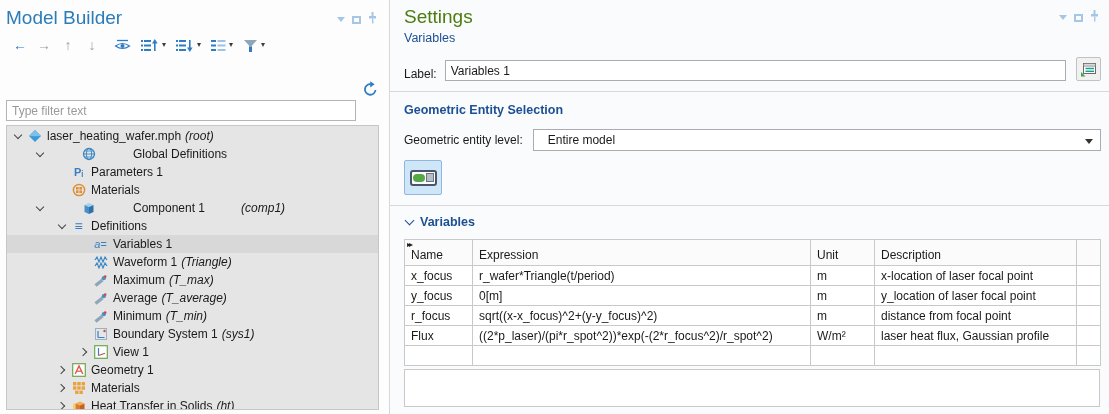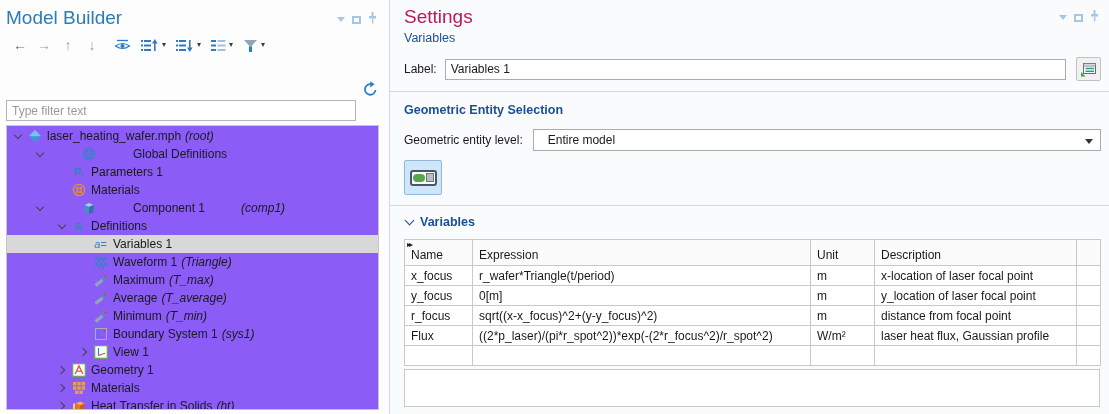--- a/index.html
+++ b/index.html
@@ -25,21 +25,21 @@
   .tb { display:inline-flex; align-items:center; justify-content:center; height:18px; }
   .tb-arrow { font-size:14px; width:24px; color:#9aa2ab; }
   .tb-arrow.active { color:#2e7cc4; }
   .grp { margin-left:10px; display:inline-flex; align-items:center; gap:3px; }
   .caret { font-size:8px; color:#3c3c3c; line-height:8px; }
   
   .filter-row { display:flex; align-items:center; gap:6px; margin:0 0 4px 0; }
   .filter-input { flex:1; height:21px; border:1px solid #b4b4b4; background:#fff; padding:0 5px; font:12px "Liberation Sans", sans-serif; color:#333;margin-top:40px; }
   .filter-input::placeholder { color:#9a9a9a; }
   
-  .tree { flex:1; border:1px solid #c6c6c6; background:#8b5cf6; overflow:hidden; padding-top:1px; }
+  .tree { flex:1; border:1px solid #c6c6c6; background:#e5e5e5; overflow:hidden; padding-top:1px; }
   .trow { display:flex; align-items:center; height:18px; white-space:nowrap; }
   .trow.selected { background:#d8d8d8; }
   .lvl0 { padding-left:4px; } .lvl1 { padding-left:26px;gap:32px; }
   .lvl2 { padding-left:48px; } .lvl3 { padding-left:70px; }
   .chev { width:15px; height:14px; flex:0 0 15px; position:relative; }
   .chev.open::before { content:""; position:absolute; left:4px; top:3px; width:5px; height:5px;
     border-right:1.5px solid #444; border-bottom:1.5px solid #444; transform:rotate(45deg); }
   .chev.closed::before { content:""; position:absolute; left:3px; top:4px; width:5px; height:5px;
     border-right:1.5px solid #444; border-bottom:1.5px solid #444; transform:rotate(-45deg); }
   .ticon { width:17px; flex:0 0 17px; text-align:center; display:inline-flex; align-items:center; justify-content:center; }
@@ -48,23 +48,23 @@
   .icon-variables::before { content:"a="; color:#3a7ec2; font-size:11px; font-style:italic; letter-spacing:0; }
   .icon-parameters::before { content:"Pᵢ"; color:#3a7ec2; font-size:11px; }
   .tlabel { margin-left:4px; }
   .tsuffix { margin-left:4px; font-style:italic; }
 
   
   .right-panel {
     flex:1; height:414px; background:#fafbfd; border-left:1px solid #d4d7db;
     padding:4px 8px 0 14px; position:relative;
   }
-  .settings-title { font-size:19px; color:#be185d; line-height:26px;text-align:center; }
+  .settings-title { font-size:19px; color:#4d7c0f; line-height:26px;text-align:center; }
   .subtitle { font-size:12.5px; color:#1c4f93; margin-top:1px; }
-  .label-row { display:flex; align-items:center; gap:8px; margin-top:12px; }
+  .label-row { display:flex; align-items:flex-end; gap:8px; margin-top:12px; }
   .label-input { flex:1; height:21px; border:1px solid #a9adb3; background:#fff; padding:0 5px; font:12px "Liberation Sans", sans-serif; color:#1a1a1a; }
   .doc-btn { width:25px; height:24px; border:1px solid #c2c2c2; background:#f1f1f1; border-radius:2px;
     display:flex; align-items:center; justify-content:center; padding:0; margin-left:2px; }
   .divider { height:1px; background:#d6d8db; margin:10px -8px 0 -14px; }
   .section-title { color:#1c4f93; font-weight:700; font-size:12.5px; margin-top:11px; }
   .ges-row { display:flex; align-items:center; gap:10px; margin-top:12px; }
   .dropdown { flex:1; height:22px; border:1px solid #a9adb3; background:#fff; display:flex; align-items:center;
     padding:0 20px 0 14px; position:relative; }
   .dd-caret { position:absolute; right:7px; top:9px; width:0; height:0;
     border-left:4px solid transparent; border-right:4px solid transparent; border-top:5px solid #333; }

